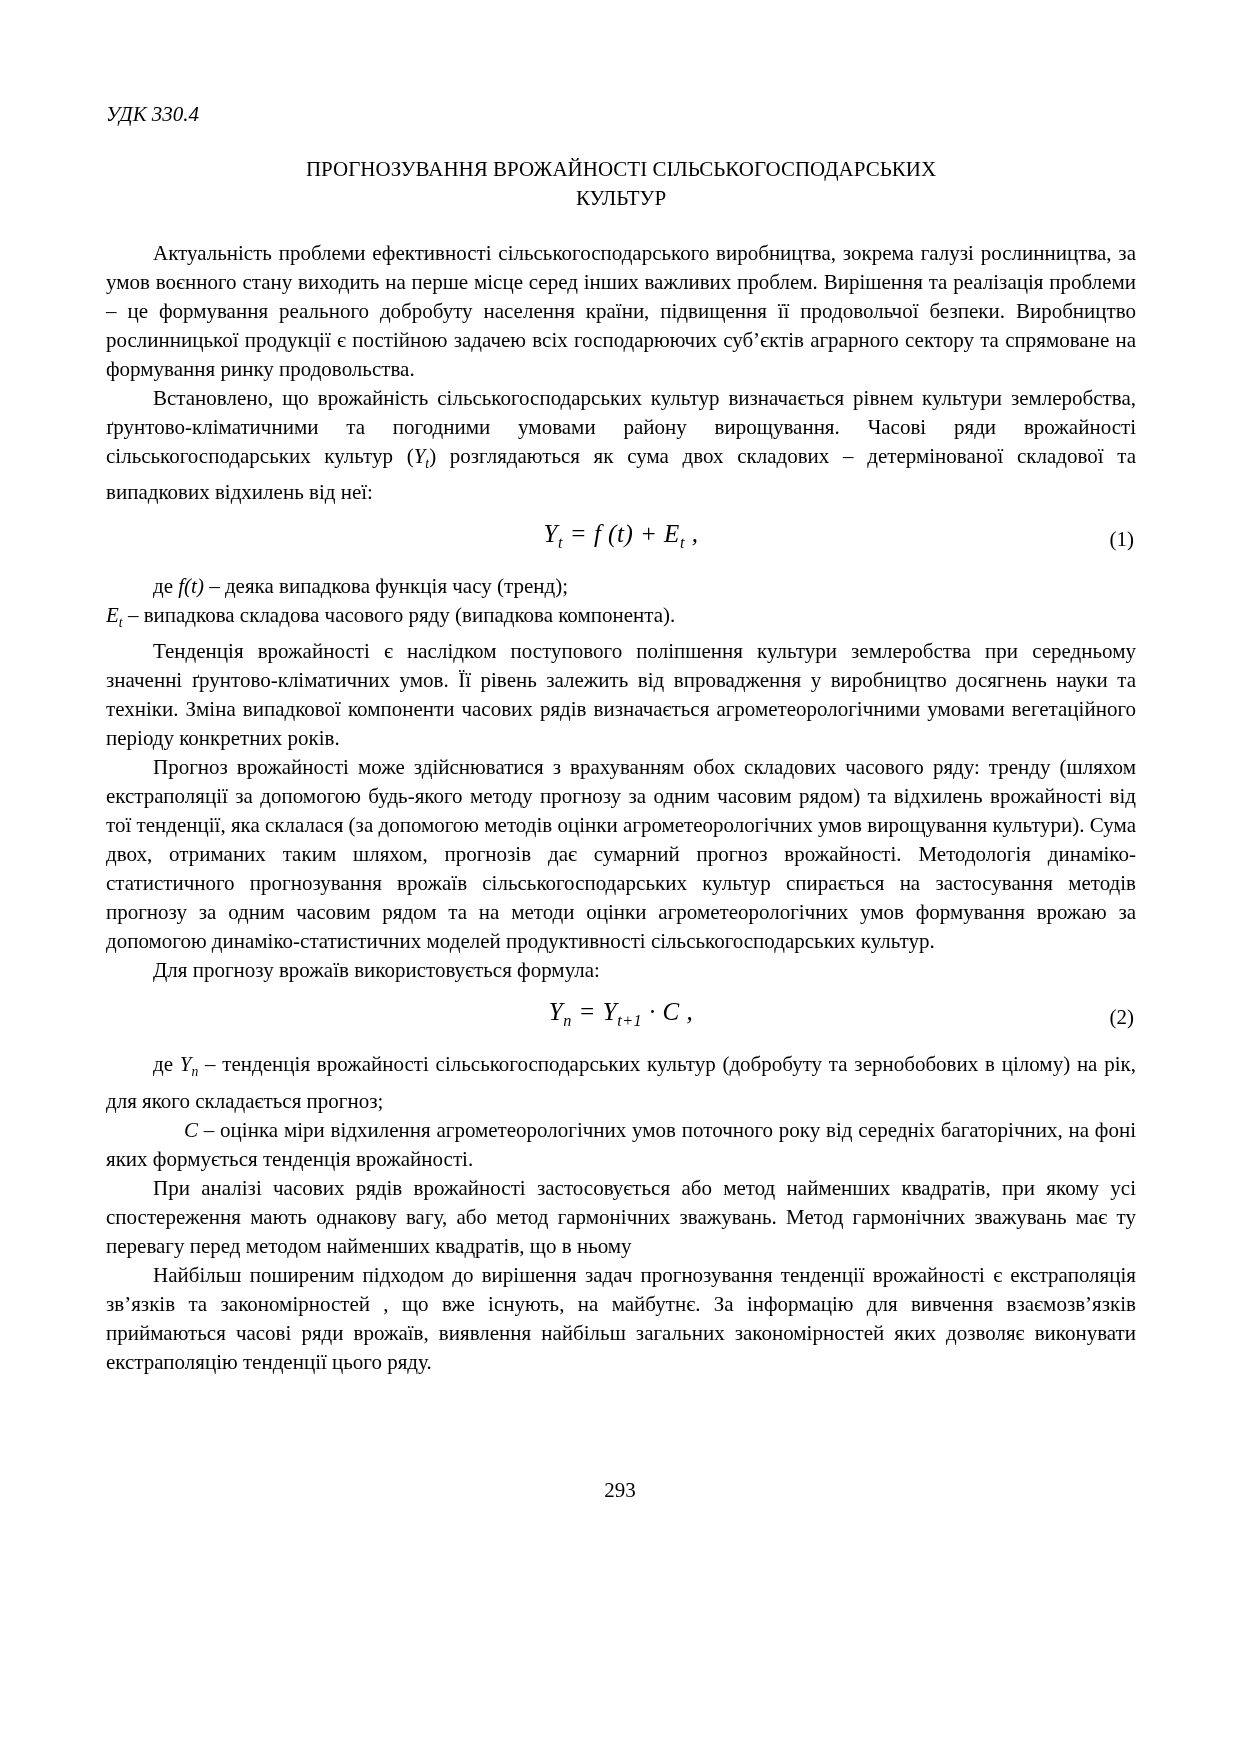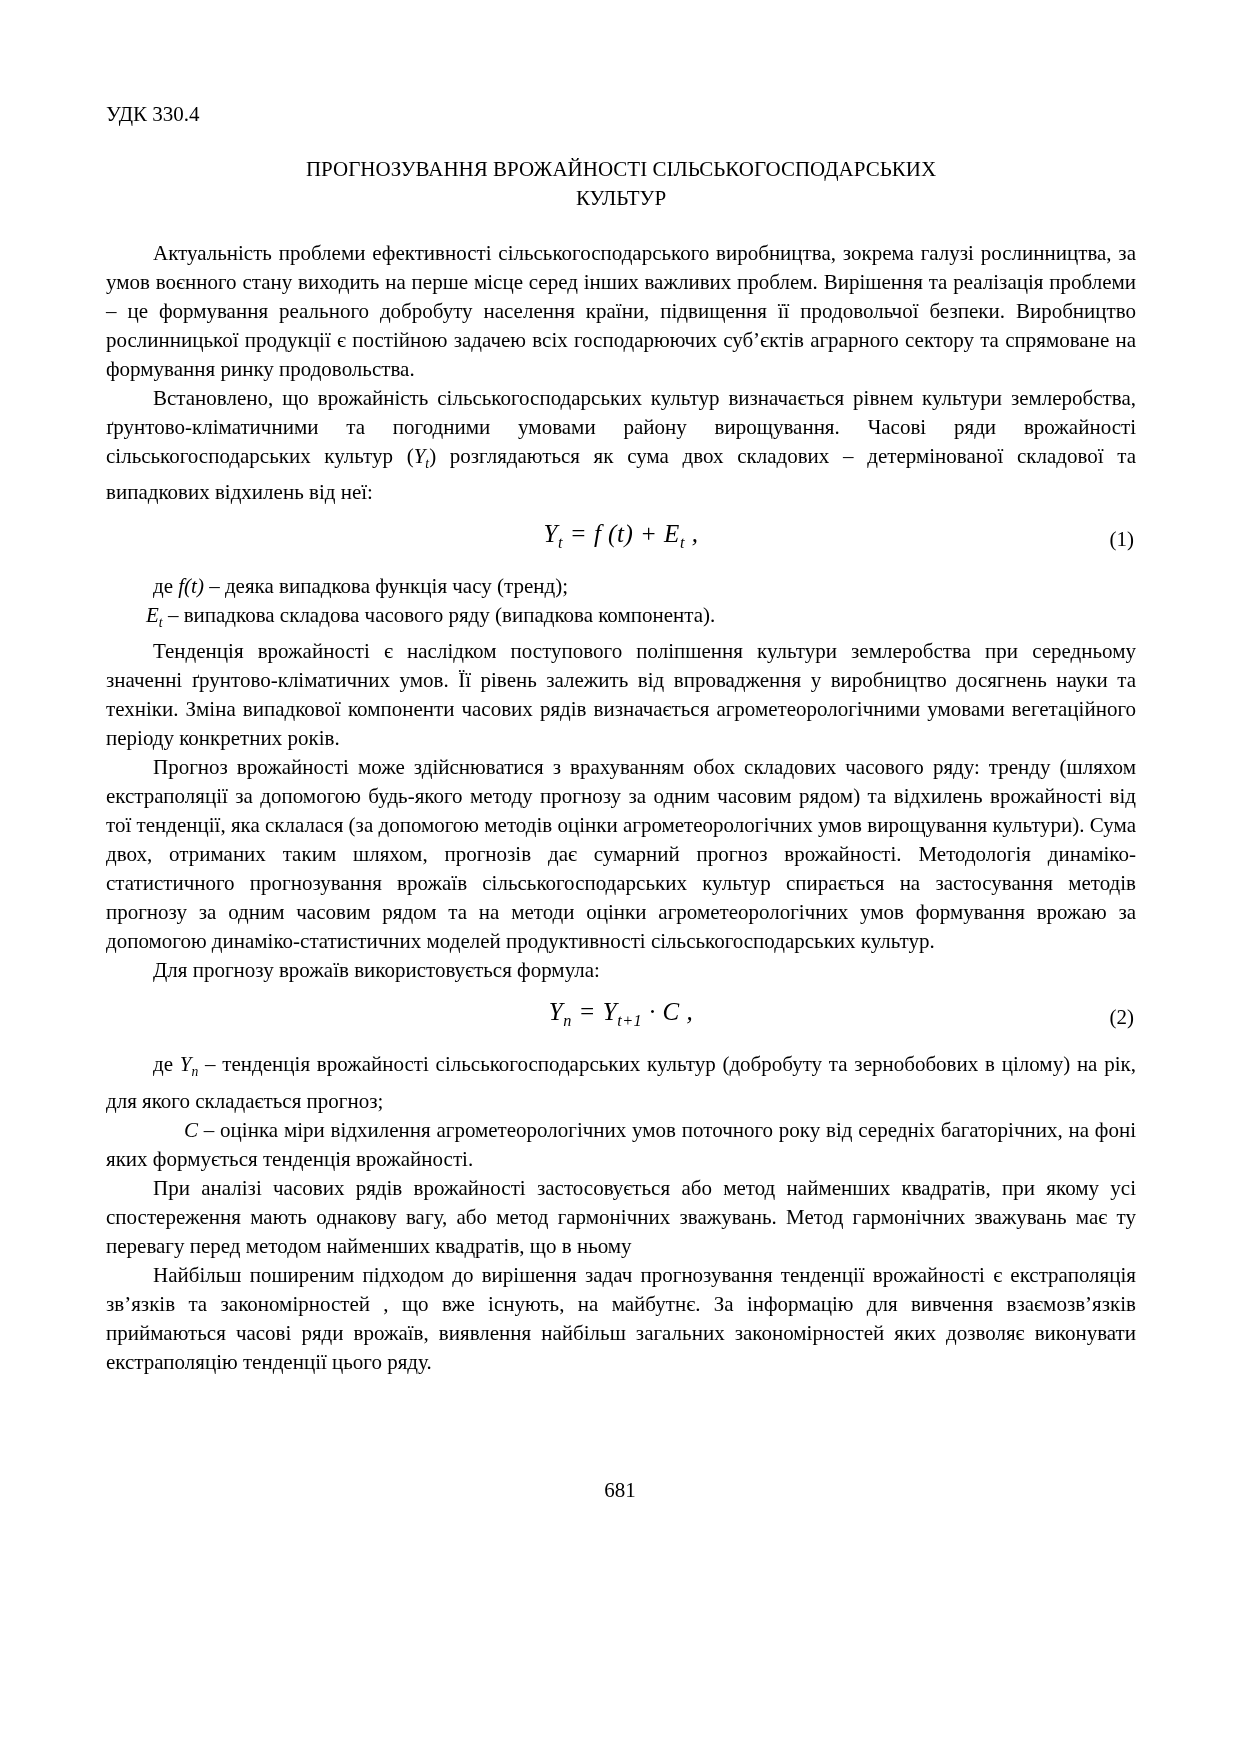--- a/index.html
+++ b/index.html
@@ -9,36 +9,36 @@
     height: 1754px;
     margin: 0 auto;
     background: #ffffff;
     font-family: "Liberation Serif", "DejaVu Serif", serif;
     color: #000000;
     box-sizing: border-box;
     padding: 100px 104px 0 106px;
     font-size: 21px;
     line-height: 29px;
   }
-  .udc { text-align: left; margin-bottom: 8px; }
+  .udc { text-align: left; margin-bottom: 8px; font-style: italic; }
   .authors { text-align: center; }
   .affiliation { text-align: center; font-style: italic; }
   .location { text-align: center; font-style: italic; }
   .paper-title {
     text-align: center;
     font-weight: normal;
     margin-top: 26px;
     margin-bottom: 26px;
   }
   .para {
     text-align: justify;
     text-indent: 47px;
     margin: 0;
   }
-  .para.no-indent { text-indent: 0; margin-left: 40px; }
+  .para.no-indent { text-indent: 0; }
   .para.big-indent { text-indent: 78px; }
   .eq-row {
     position: relative;
     text-align: center;
     margin: 10px 0 12px 0;
     font-size: 25px;
     line-height: 34px;
   }
   .eq-body { font-style: italic; letter-spacing: 0.5px; }
   .eq-body sub { font-size: 0.62em; }
@@ -96,15 +96,15 @@
     <span class="eq-number">(2)</span>
   </div>
 
   <p class="para rich"><span>де </span><span class="seg-i">Y</span><sub class="seg-i">n</sub><span> – тенденція врожайності сільськогосподарських культур (добробуту та зернобобових в цілому) на рік, для якого складається прогноз;</span></p>
   <p class="para rich big-indent"><span class="seg-i">С</span><span> – оцінка міри відхилення агрометеорологічних умов поточного року від середніх багаторічних, на фоні яких формується тенденція врожайності.</span></p>
 
   <p class="para">При аналізі часових рядів врожайності застосовується або метод найменших квадратів, при якому усі спостереження мають однакову вагу, або метод гармонічних зважувань. Метод гармонічних зважувань має ту перевагу перед методом найменших квадратів, що в ньому</p>
 
   <p class="para">Найбільш поширеним підходом до вирішення задач прогнозування тенденції врожайності є екстраполяція зв’язків та закономірностей , що вже існують, на майбутнє. За інформацію для вивчення взаємозв’язків приймаються часові ряди врожаїв, виявлення найбільш загальних закономірностей яких дозволяє виконувати екстраполяцію тенденції цього ряду.</p>
 
-  <div class="page-number">681</div>
+  <div class="page-number">293</div>
 
 </div>
 
 </body></html>

